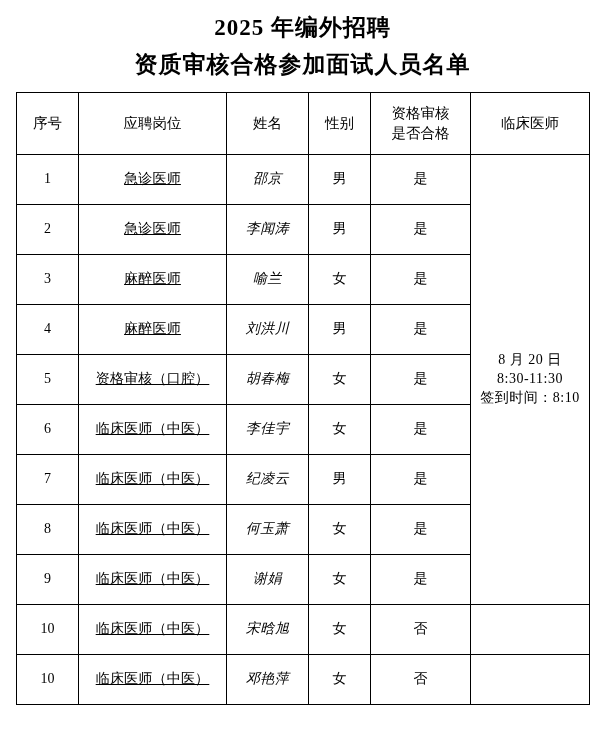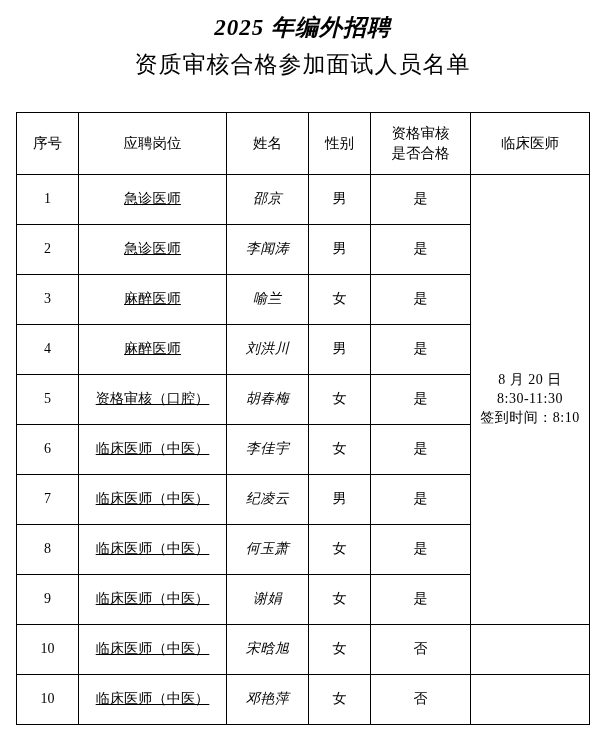--- a/index.html
+++ b/index.html
@@ -23,30 +23,29 @@
   }
   .title-block {
     text-align: center;
     padding-top: 10px;
   }
   .title-line {
     font-size: 23px;
     font-weight: bold;
     line-height: 36px;
     letter-spacing: 1px;
-    font-style: italic;
   }
   .title-line-2 {
     font-size: 23px;
-    font-weight: normal;
+    font-weight: bold;
     line-height: 38px;
     letter-spacing: 1px;
   }
   .table-wrap {
-    margin: 28px auto 0 auto;
+    margin: 8px auto 0 auto;
     width: 573px;
   }
   table.roster {
     border-collapse: collapse;
     width: 100%;
     table-layout: fixed;
   }
   table.roster th,
   table.roster td {
     border: 1px solid #000000;

